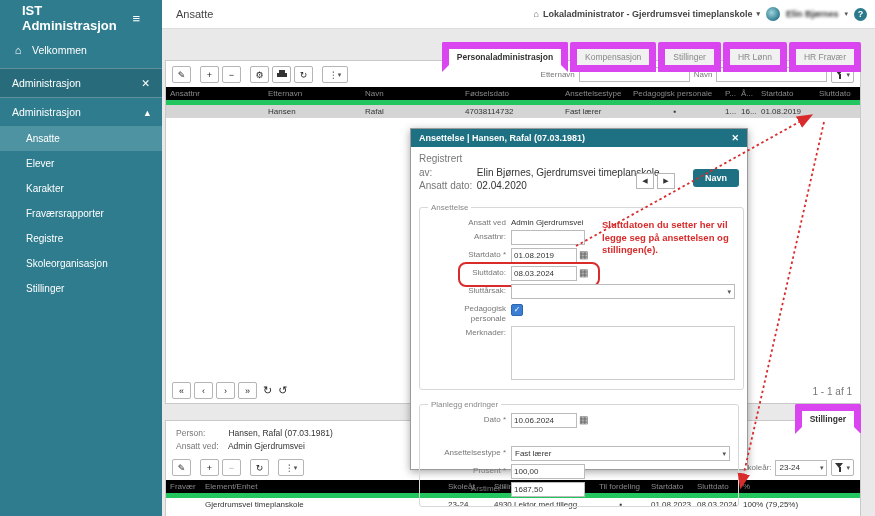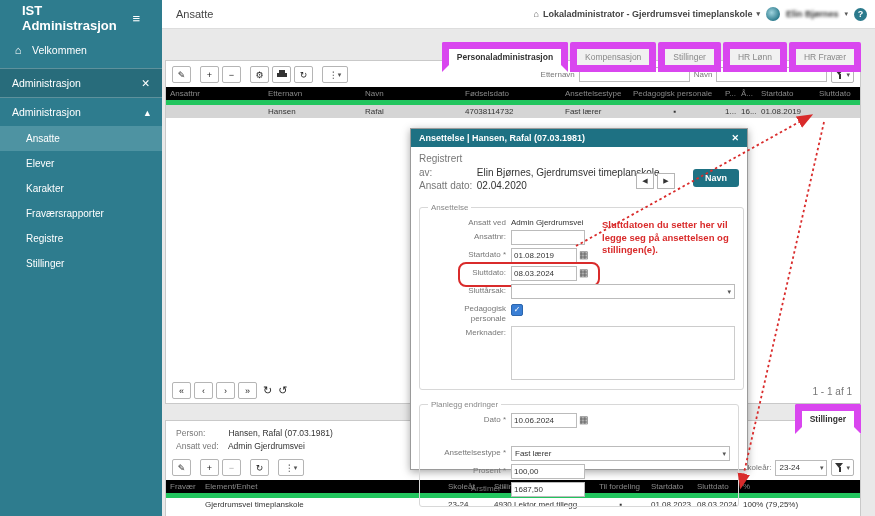--- a/index.html
+++ b/index.html
@@ -127,20 +127,21 @@
     </div>
     <div class="sb-row sb-group">
       <span>Administrasjon</span>
       <span>▴</span>
     </div>
     <div class="sb-sub active">Ansatte</div>
     <div class="sb-sub">Elever</div>
     <div class="sb-sub">Karakter</div>
     <div class="sb-sub">Fraværsrapporter</div>
     <div class="sb-sub">Registre</div>
+    <div class="sb-sub">Skoleorganisasjon</div>
     <div class="sb-sub">Stillinger</div>
   </div>
 
   <div class="tophdr">
     <span class="page-title">Ansatte</span>
     <div class="hdr-right">
       <div class="ctx">
         <span>⌂</span>
         <span>Lokaladministrator - Gjerdrumsvei timeplanskole</span>
         <span class="chev">▾</span>

